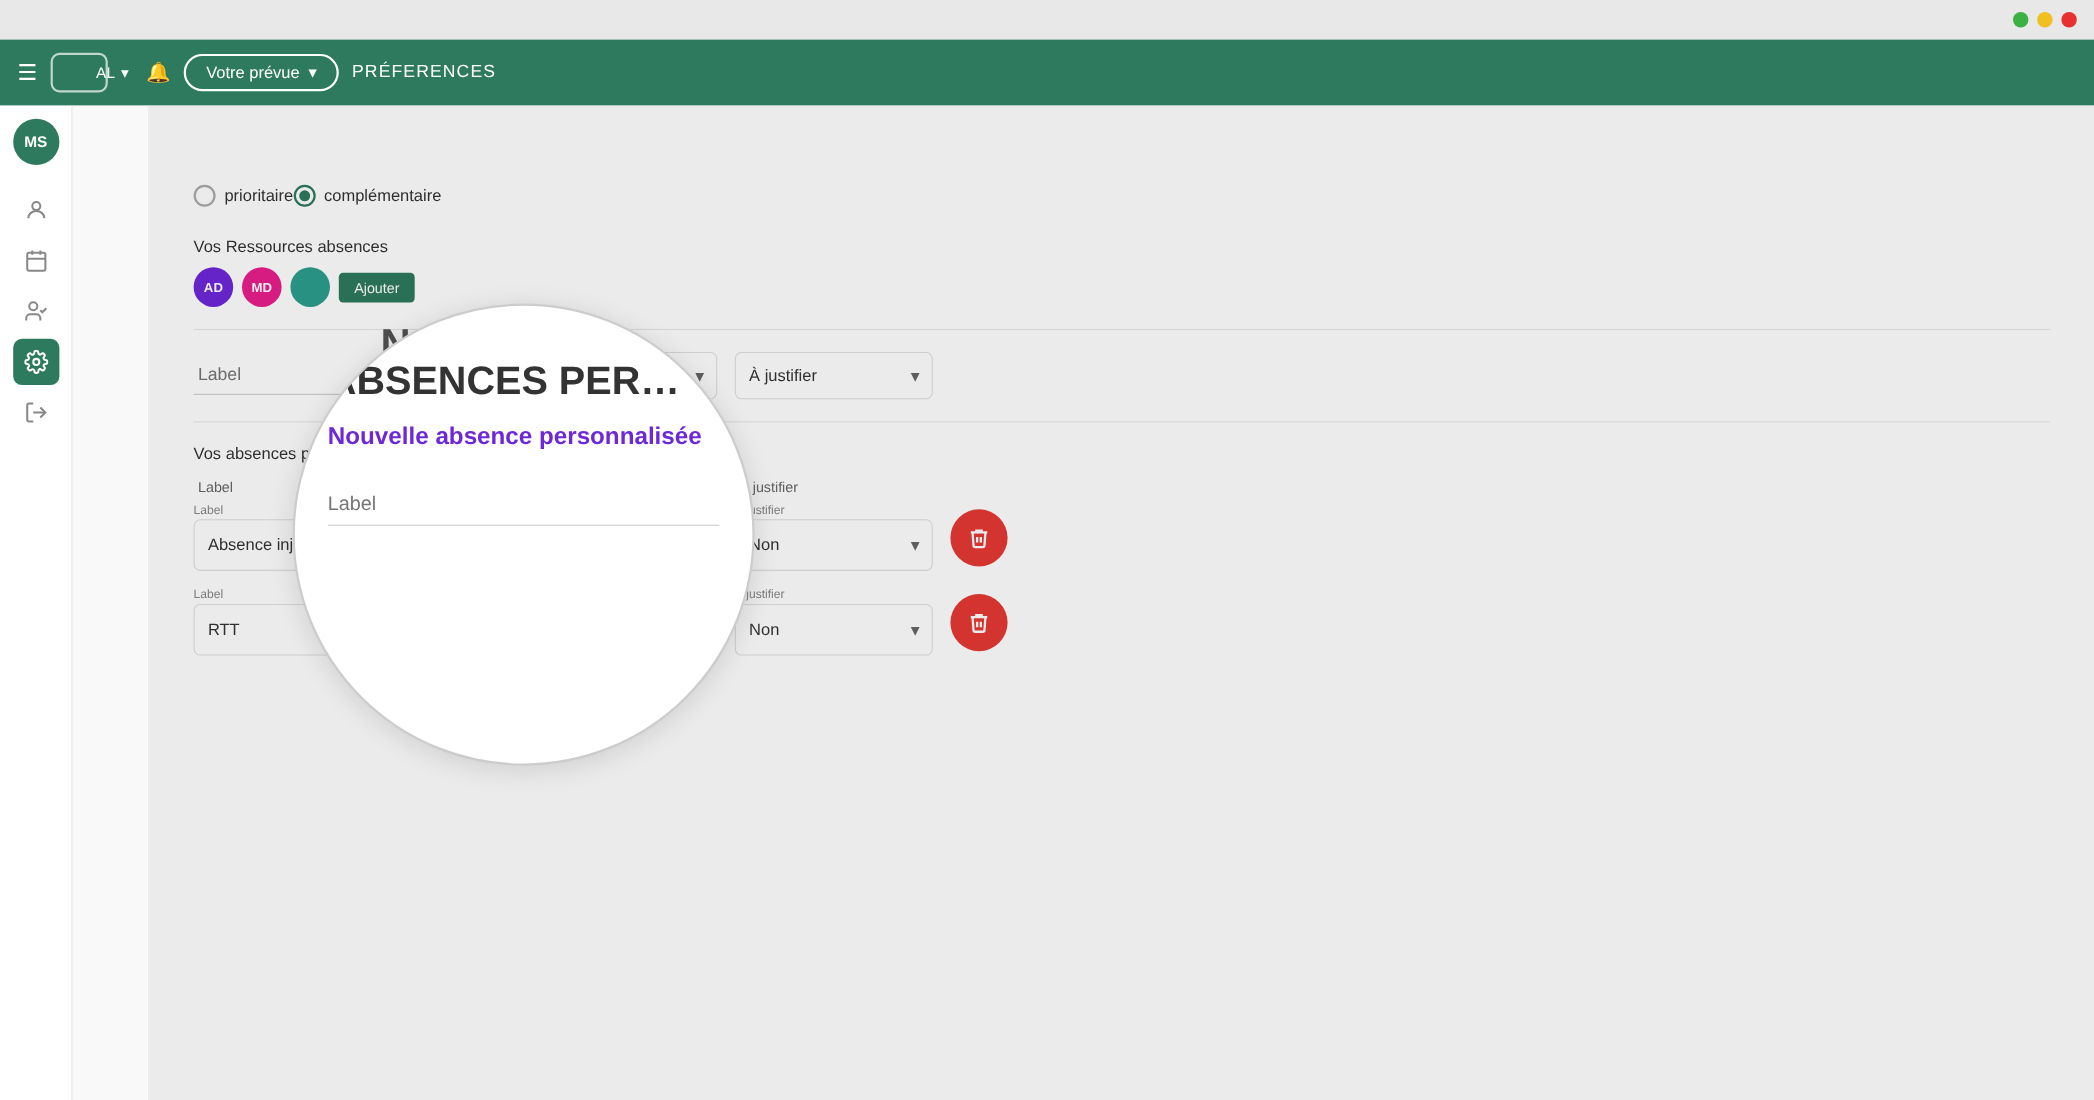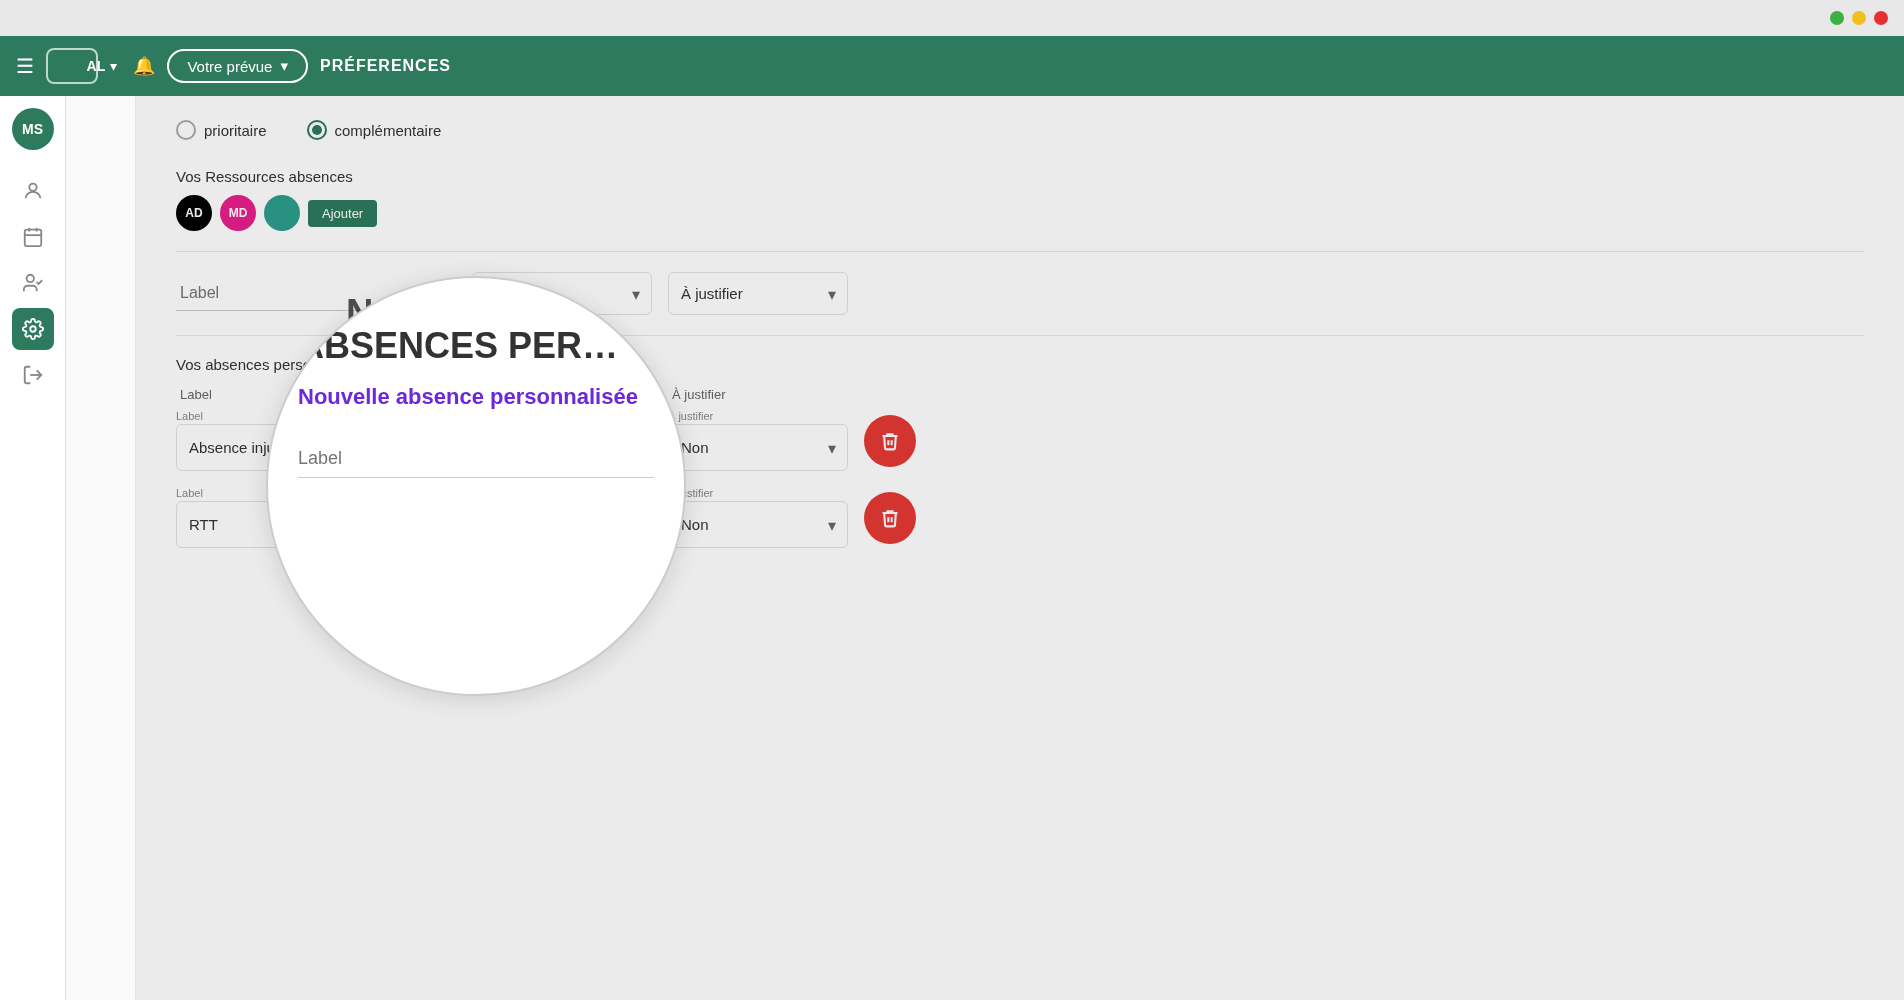--- a/index.html
+++ b/index.html
@@ -27,32 +27,32 @@
       display: flex;
       align-items: center;
       padding: 0 16px;
       gap: 12px;
     }
     .topnav-hamburger { color: white; font-size: 20px; cursor: pointer; }
     .logo-btn {
       width: 36px; height: 36px; border-radius: 8px;
       border: 2px solid rgba(255,255,255,0.7);
       display: flex; align-items: center; justify-content: center;
-      color: white; font-weight: bold; font-size: 14px; cursor: pointer; padding-left: 48px;
+      color: white; font-weight: normal; font-size: 14px; cursor: pointer; padding-left: 48px;
     }
     .topnav-arrow { color: white; font-size: 14px; cursor: pointer; }
     .topnav-bell { color: white; font-size: 18px; cursor: pointer; margin-left: 4px; }
     .votre-societe-btn {
       border: 2px solid white; border-radius: 24px;
       color: white; background: transparent;
       padding: 6px 18px; font-size: 15px; font-weight: 500;
       display: flex; align-items: center; gap: 8px; cursor: pointer;
     }
     .preferences-btn {
-      color: white; font-size: 16px; font-weight: 700; cursor: pointer;
+      color: white; font-size: 16px; font-weight: 400; cursor: pointer;
       text-transform: uppercase; letter-spacing: 1px;
     }
 
     
     .layout { display: flex; height: calc(1000px - 36px - 60px); }
 
     
     .sidebar-strip {
       width: 66px; background: white;
       display: flex; flex-direction: column; align-items: center;
@@ -80,41 +80,41 @@
 
     
     .main-content {
       flex: 1; background: white; overflow-y: auto;
       padding: 24px 40px;
       position: relative;
     }
 
     
     .section-title { font-size: 15px; color: #333; margin-bottom: 16px; }
-    .radio-group { display: flex; gap: 40px; align-items: center; margin-bottom: 28px; }
+    .radio-group { display: flex; align-items: center; margin-bottom: 28px; margin-top: 48px; }
     .radio-option { display: flex; align-items: center; gap: 8px; font-size: 15px; color: #333; cursor: pointer; }
     .radio-circle {
       width: 20px; height: 20px; border-radius: 50%;
       border: 2px solid #aaa; display: flex; align-items: center; justify-content: center;
     }
     .radio-circle.checked { border-color: #2d7a5e; }
     .radio-circle.checked::after {
       content: ''; width: 10px; height: 10px; border-radius: 50%; background: #2d7a5e;
     }
 
     
     .rh-section { margin-bottom: 20px; }
     .rh-label { font-size: 15px; color: #333; margin-bottom: 10px; }
     .rh-avatars { display: flex; gap: 8px; align-items: center; }
     .rh-avatar {
       width: 36px; height: 36px; border-radius: 50%;
       display: flex; align-items: center; justify-content: center;
       font-size: 12px; font-weight: bold; color: white; cursor: pointer;
     }
-    .rh-avatar.ad { background: #000000; }
+    .rh-avatar.ad { background: #6d28d9; }
     .rh-avatar.md { background: #e91e8c; }
     .rh-avatar.tl { background: #2d9e8e; }
     .ajouter-btn {
       background: #2d7a5e; color: white;
       border: none; border-radius: 4px;
       padding: 6px 14px; font-size: 13px; cursor: pointer;
     }
 
     
     .modal-backdrop {

